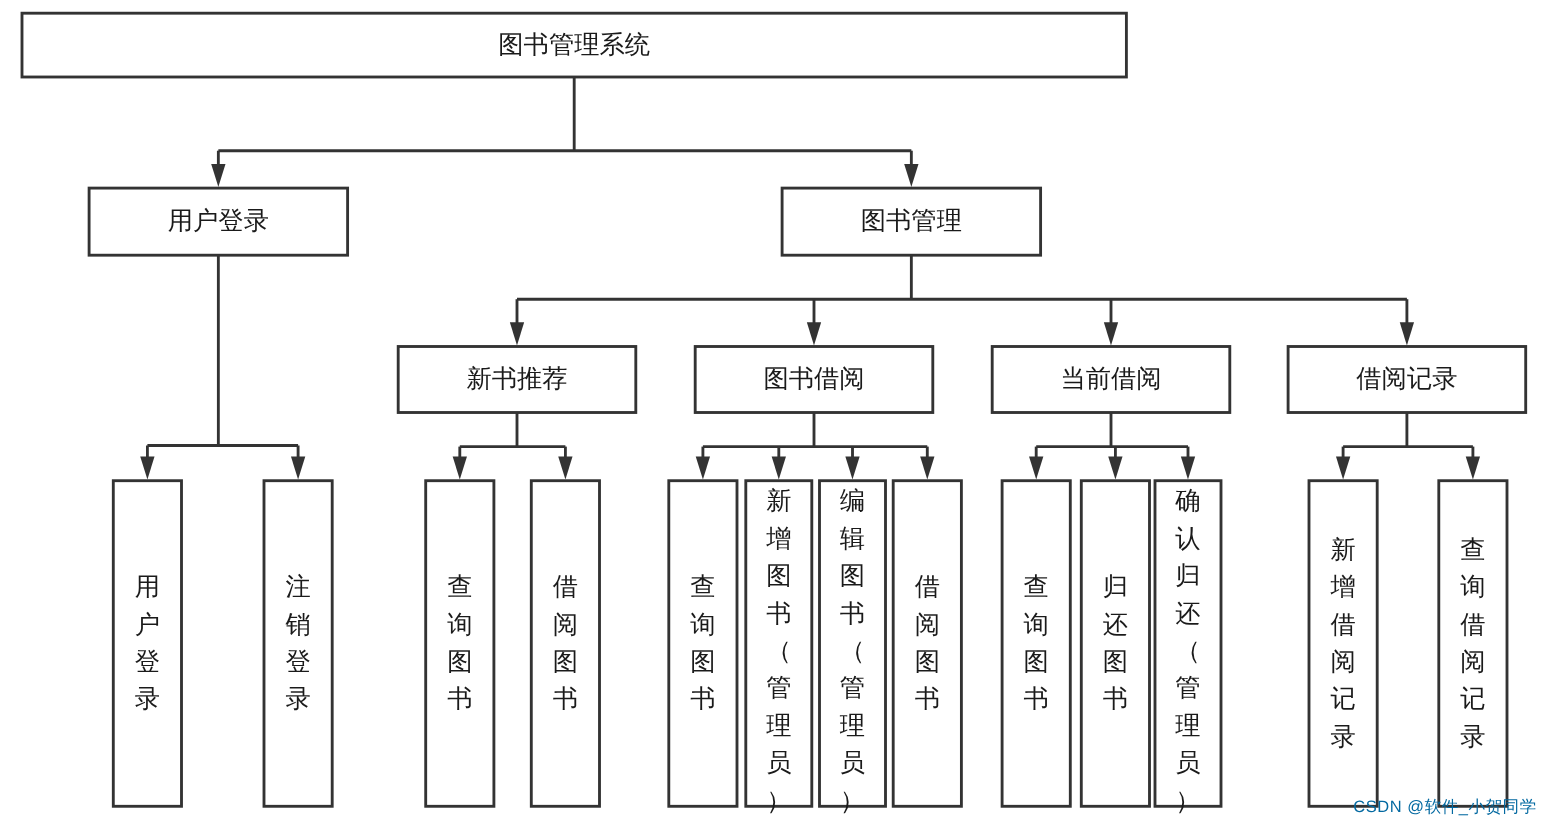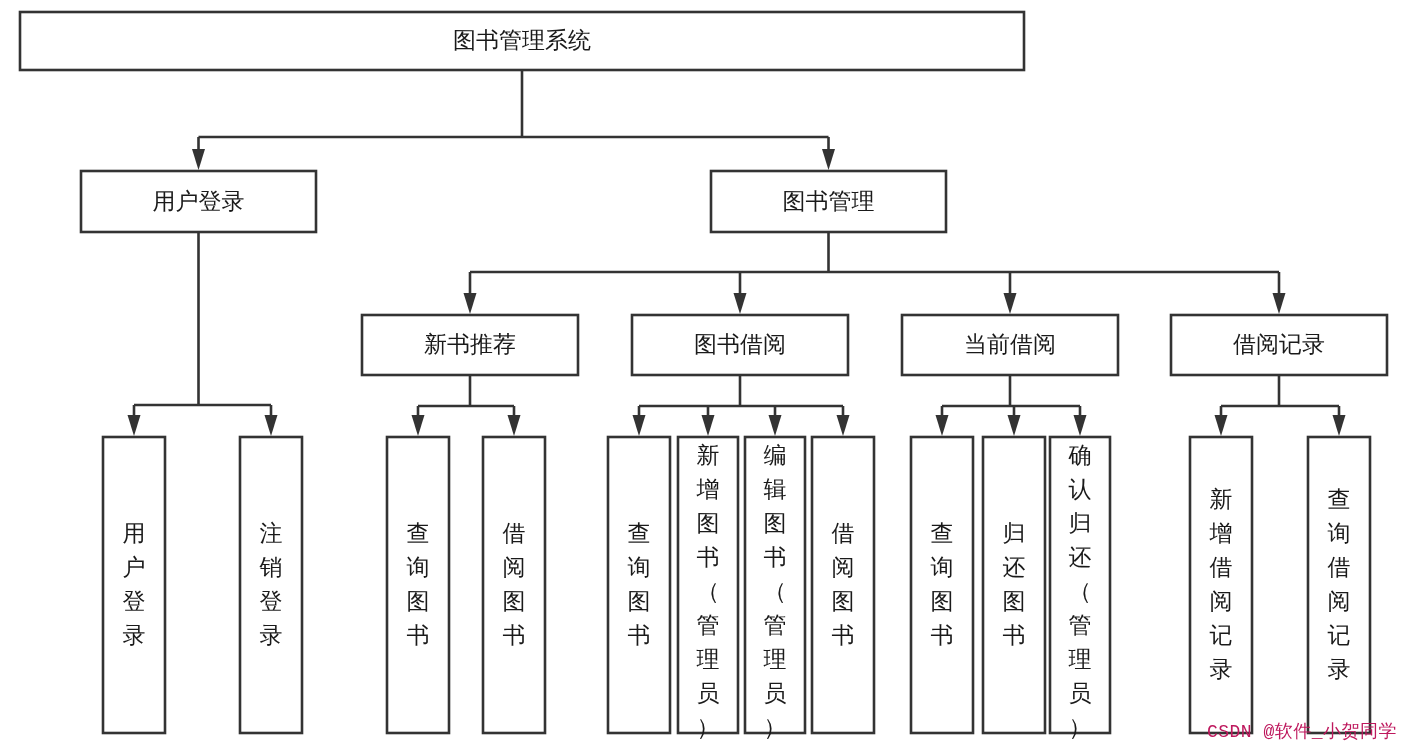--- a/index.html
+++ b/index.html
@@ -48,23 +48,23 @@
     fill: none;
   }
   .arrow-head {
     fill: #333333;
     stroke: none;
   }
   .watermark {
     position: absolute;
     right: 8px;
     bottom: 4px;
-    font-family: Liberation Mono, monospace;
-    font-size: 18px;
-    color: #be185d;
+    font-family: Liberation Sans, sans-serif;
+    font-size: 15px;
+    color: #0369a1;
     letter-spacing: 0.5px;
     white-space: nowrap;
   }
 </style>
 </head>
 <body>
 
 <div id="canvas">
   <svg id="diagram" viewBox="0 0 1405 747">
     <g id="edges-layer">

